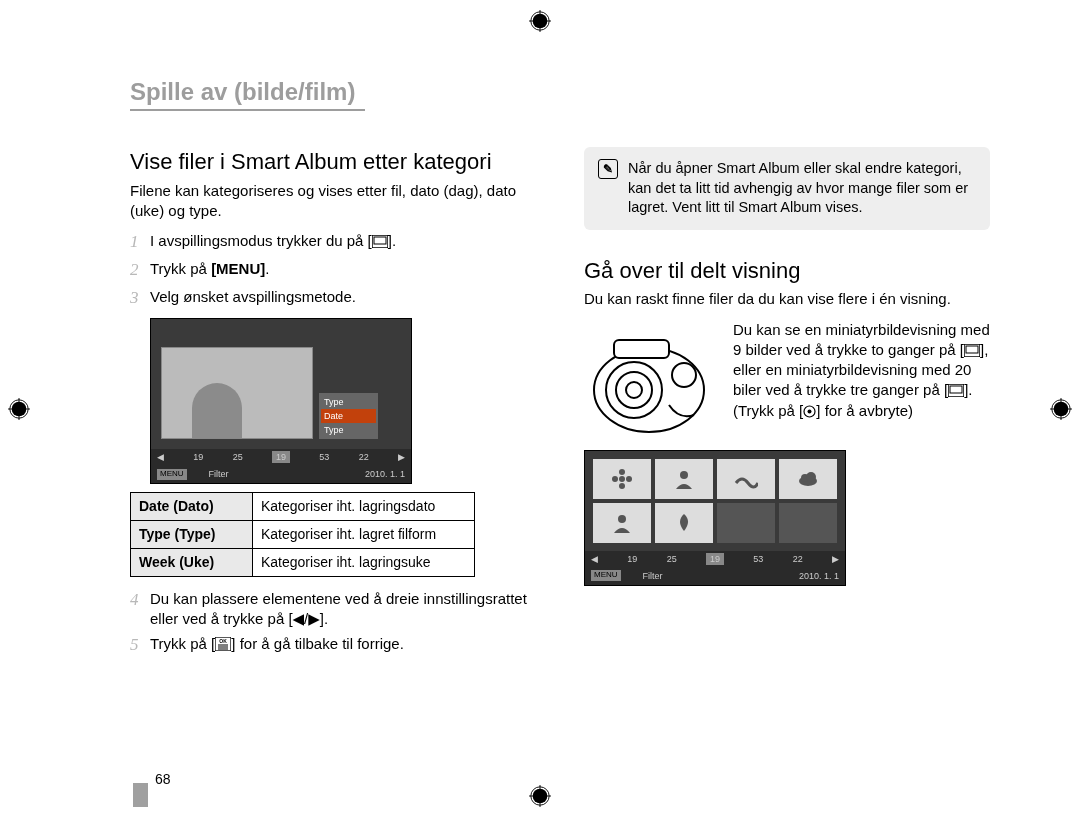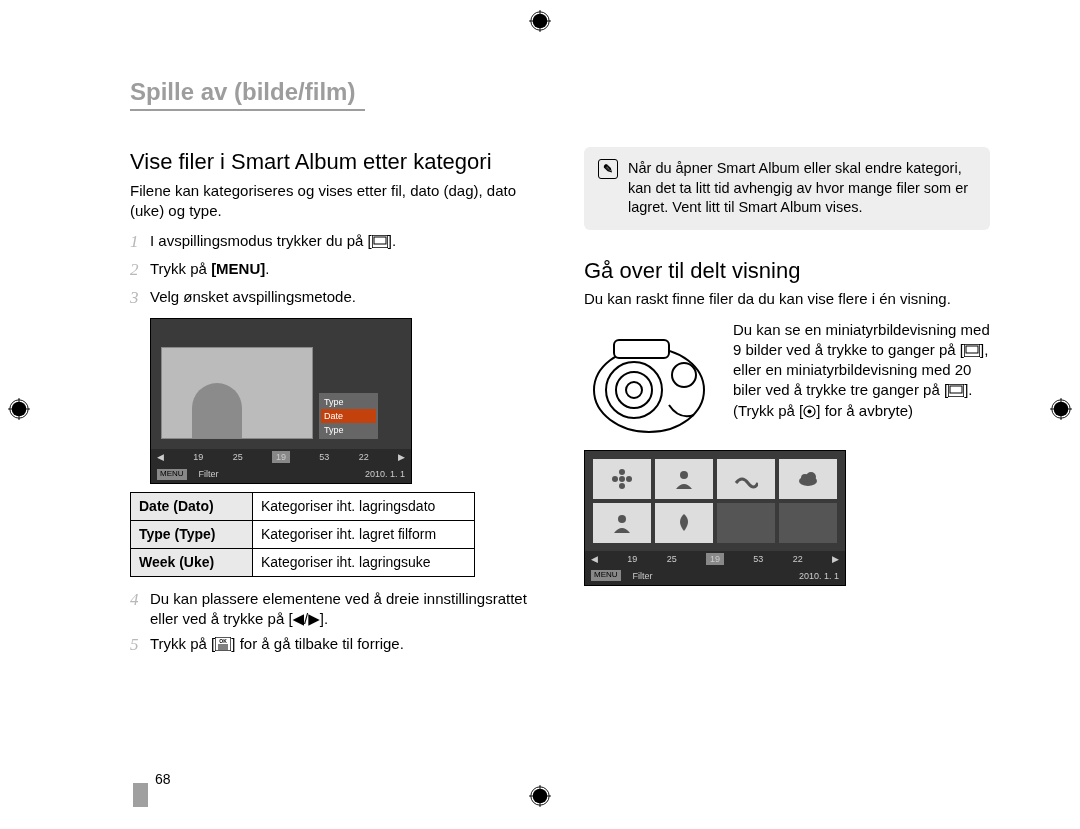--- a/index.html
+++ b/index.html
@@ -95,21 +95,21 @@
   .menu-popup div { padding:1px 3px; }
   .menu-popup .sel { background:#c2410c; color:#fff; }
   .screen-bar {
     background:#2a2a2a; color:#ccc; font-size:9px;
     display:flex; justify-content:space-between;
     padding: 2px 6px;
     align-items:center;
   }
   .screen-bar2 {
     background:#2a2a2a; color:#ccc; font-size:9px;
-    display:flex; gap:12px;
+    display:flex; gap:22px;
     padding: 3px 6px;
     align-items:center;
   }
   .menu-tag { background:#888; color:#000; padding:0 3px; font-size:8px;}
 
   table.opts {
     border-collapse: collapse;
     width: 345px;
     margin: 6px 0 12px 0;
     font-size: 14px;

